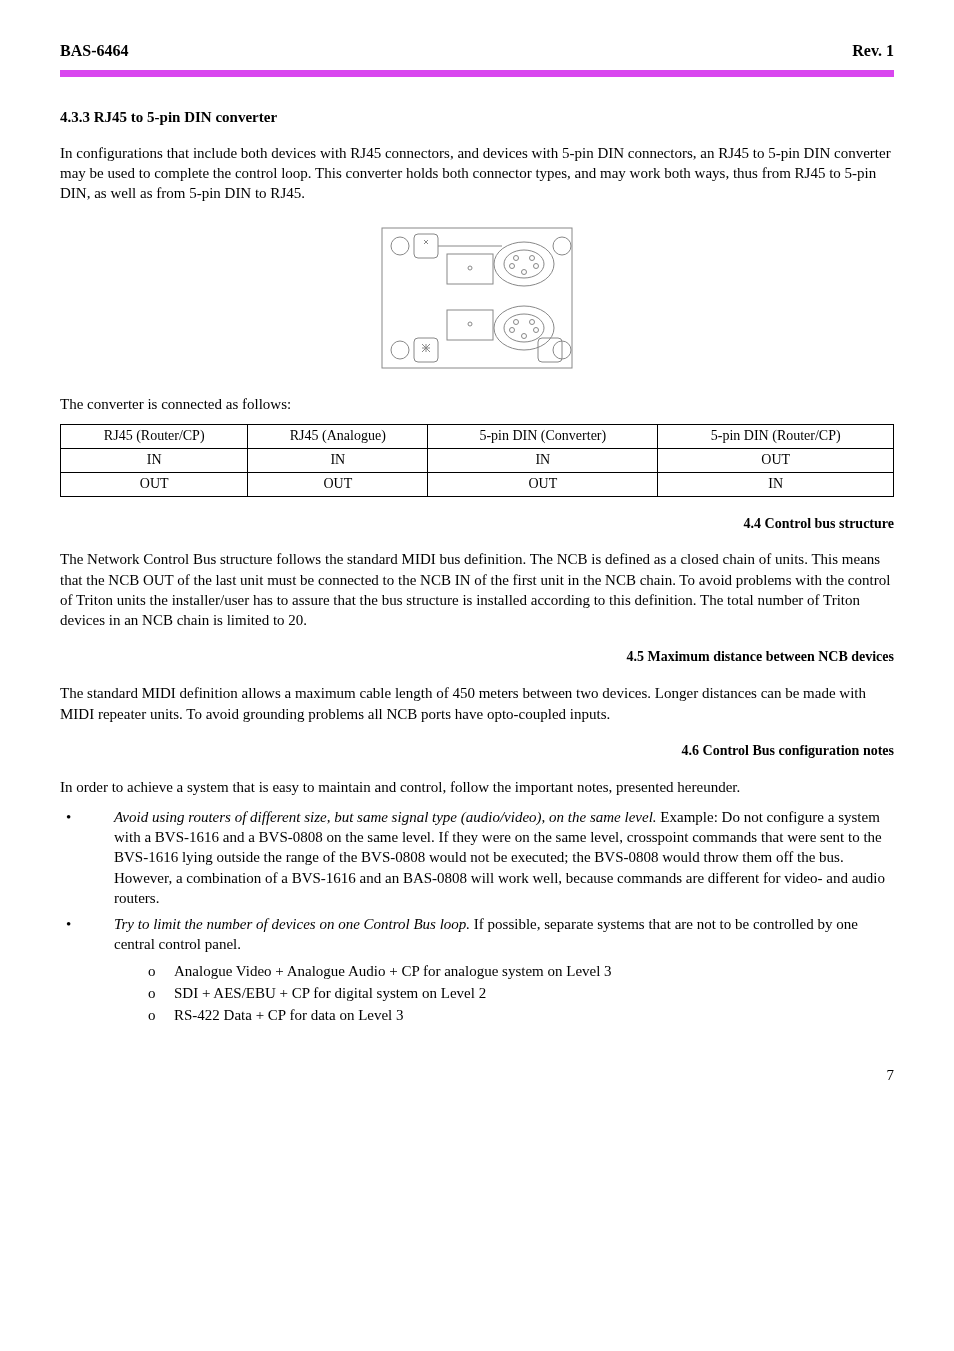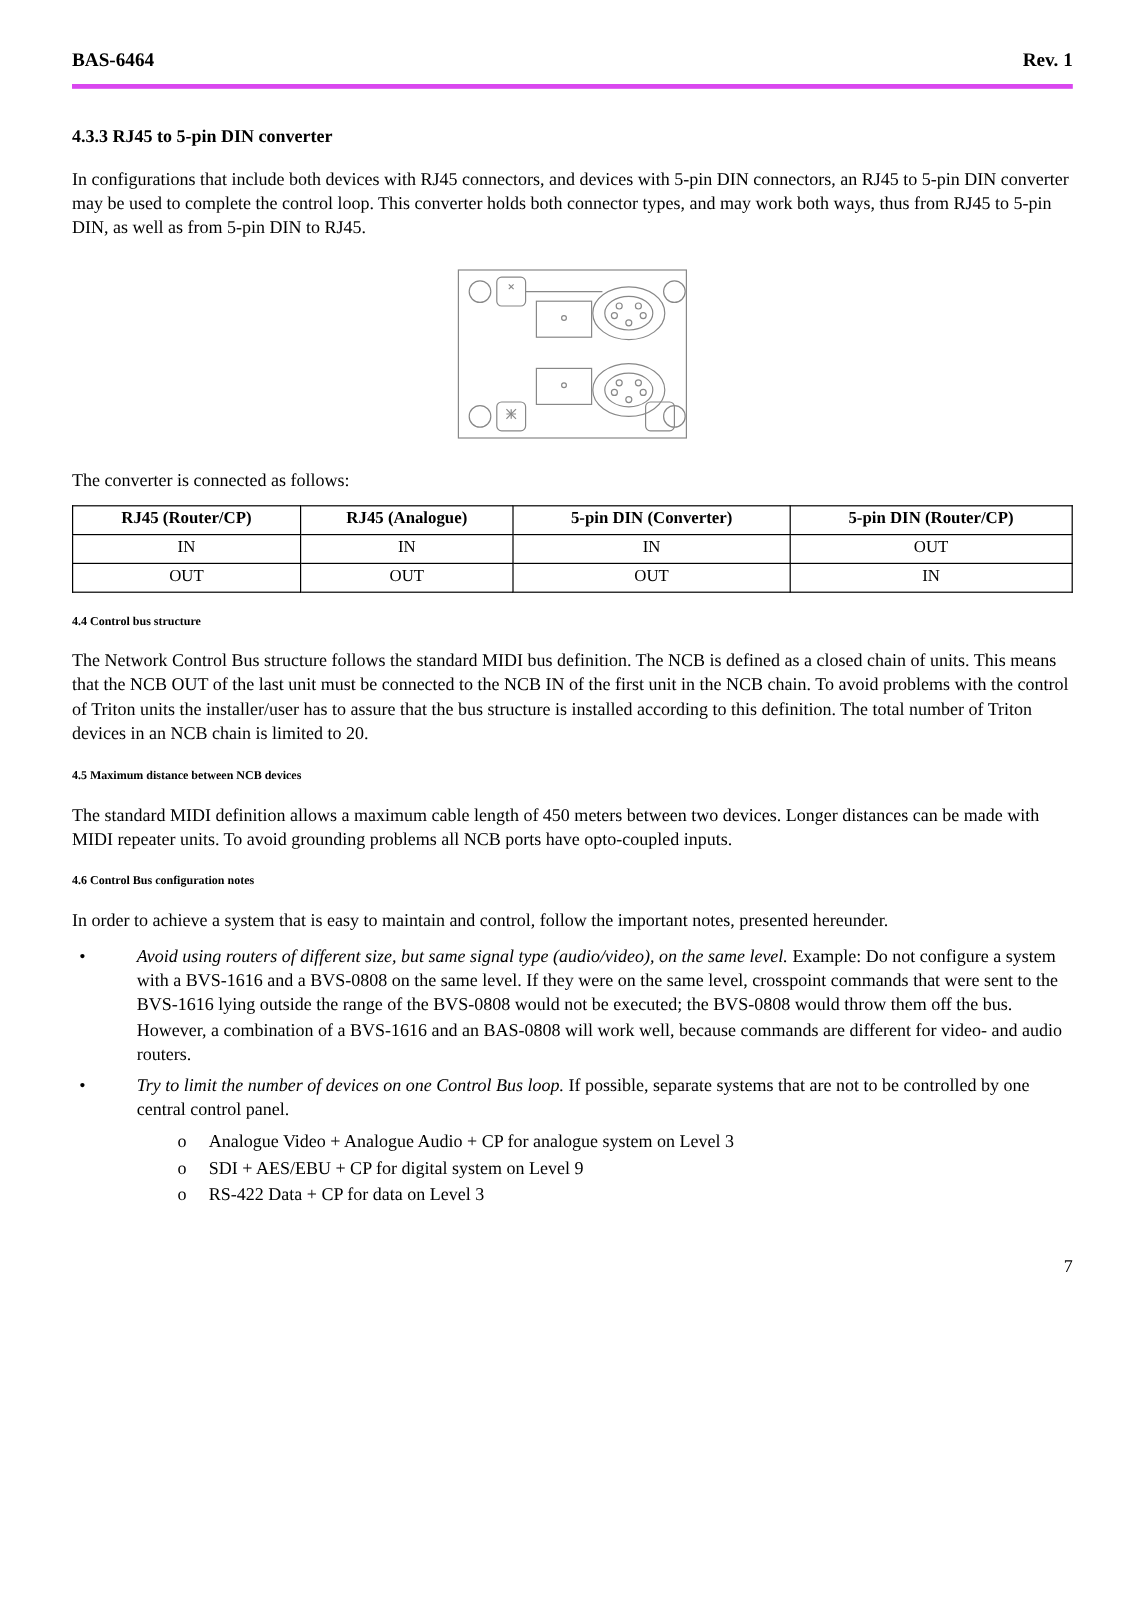--- a/index.html
+++ b/index.html
@@ -11,27 +11,28 @@
     font-size: 15px;
     line-height: 1.35;
     background: #fff;
   }
   .header-row {
     display: flex;
     justify-content: space-between;
     font-weight: bold;
     font-size: 16px;
     padding-bottom: 8px;
-    border-bottom: 4px solid #d946ef;
+    border-bottom: 7px solid #d946ef;
     margin-bottom: 30px;
   }
   h3 {
-    font-size: 10px;
+    font-size: 14px;
     font-weight: bold;
     margin: 18px 0 4px 0;
+    text-align: right;
   }
   h4 {
     font-size: 15px;
     font-weight: bold;
     margin: 18px 0 4px 0;
   }
   p {
     margin: 16px 0 10px 0;
   }
   .diagram {
@@ -43,21 +44,21 @@
     width: 100%;
     margin: 6px 0 14px 0;
   }
   th, td {
     border: 1px solid #000;
     padding: 2px 6px;
     text-align: center;
     font-size: 14px;
   }
   th {
-    font-weight: bold;
+    font-weight: normal;
   }
   ul.outer {
     list-style: none;
     padding-left: 0;
     margin: 6px 0;
   }
   ul.outer > li {
     display: flex;
     margin-bottom: 6px;
   }
@@ -183,21 +184,21 @@
     </span>
   </li>
 </ul>
 <ul class="inner">
   <li>
       <span class="obullet">o</span>
       <span>Analogue Video + Analogue Audio + CP for analogue system on Level 3</span>
     </li>
   <li>
       <span class="obullet">o</span>
-      <span>SDI + AES/EBU + CP for digital system on Level 9</span>
+      <span>SDI + AES/EBU + CP for digital system on Level 2</span>
     </li>
   <li>
       <span class="obullet">o</span>
       <span>RS-422 Data + CP for data on Level 3</span>
     </li>
 </ul>
 
 <div class="footer-page">7</div>
 
 </body></html>

